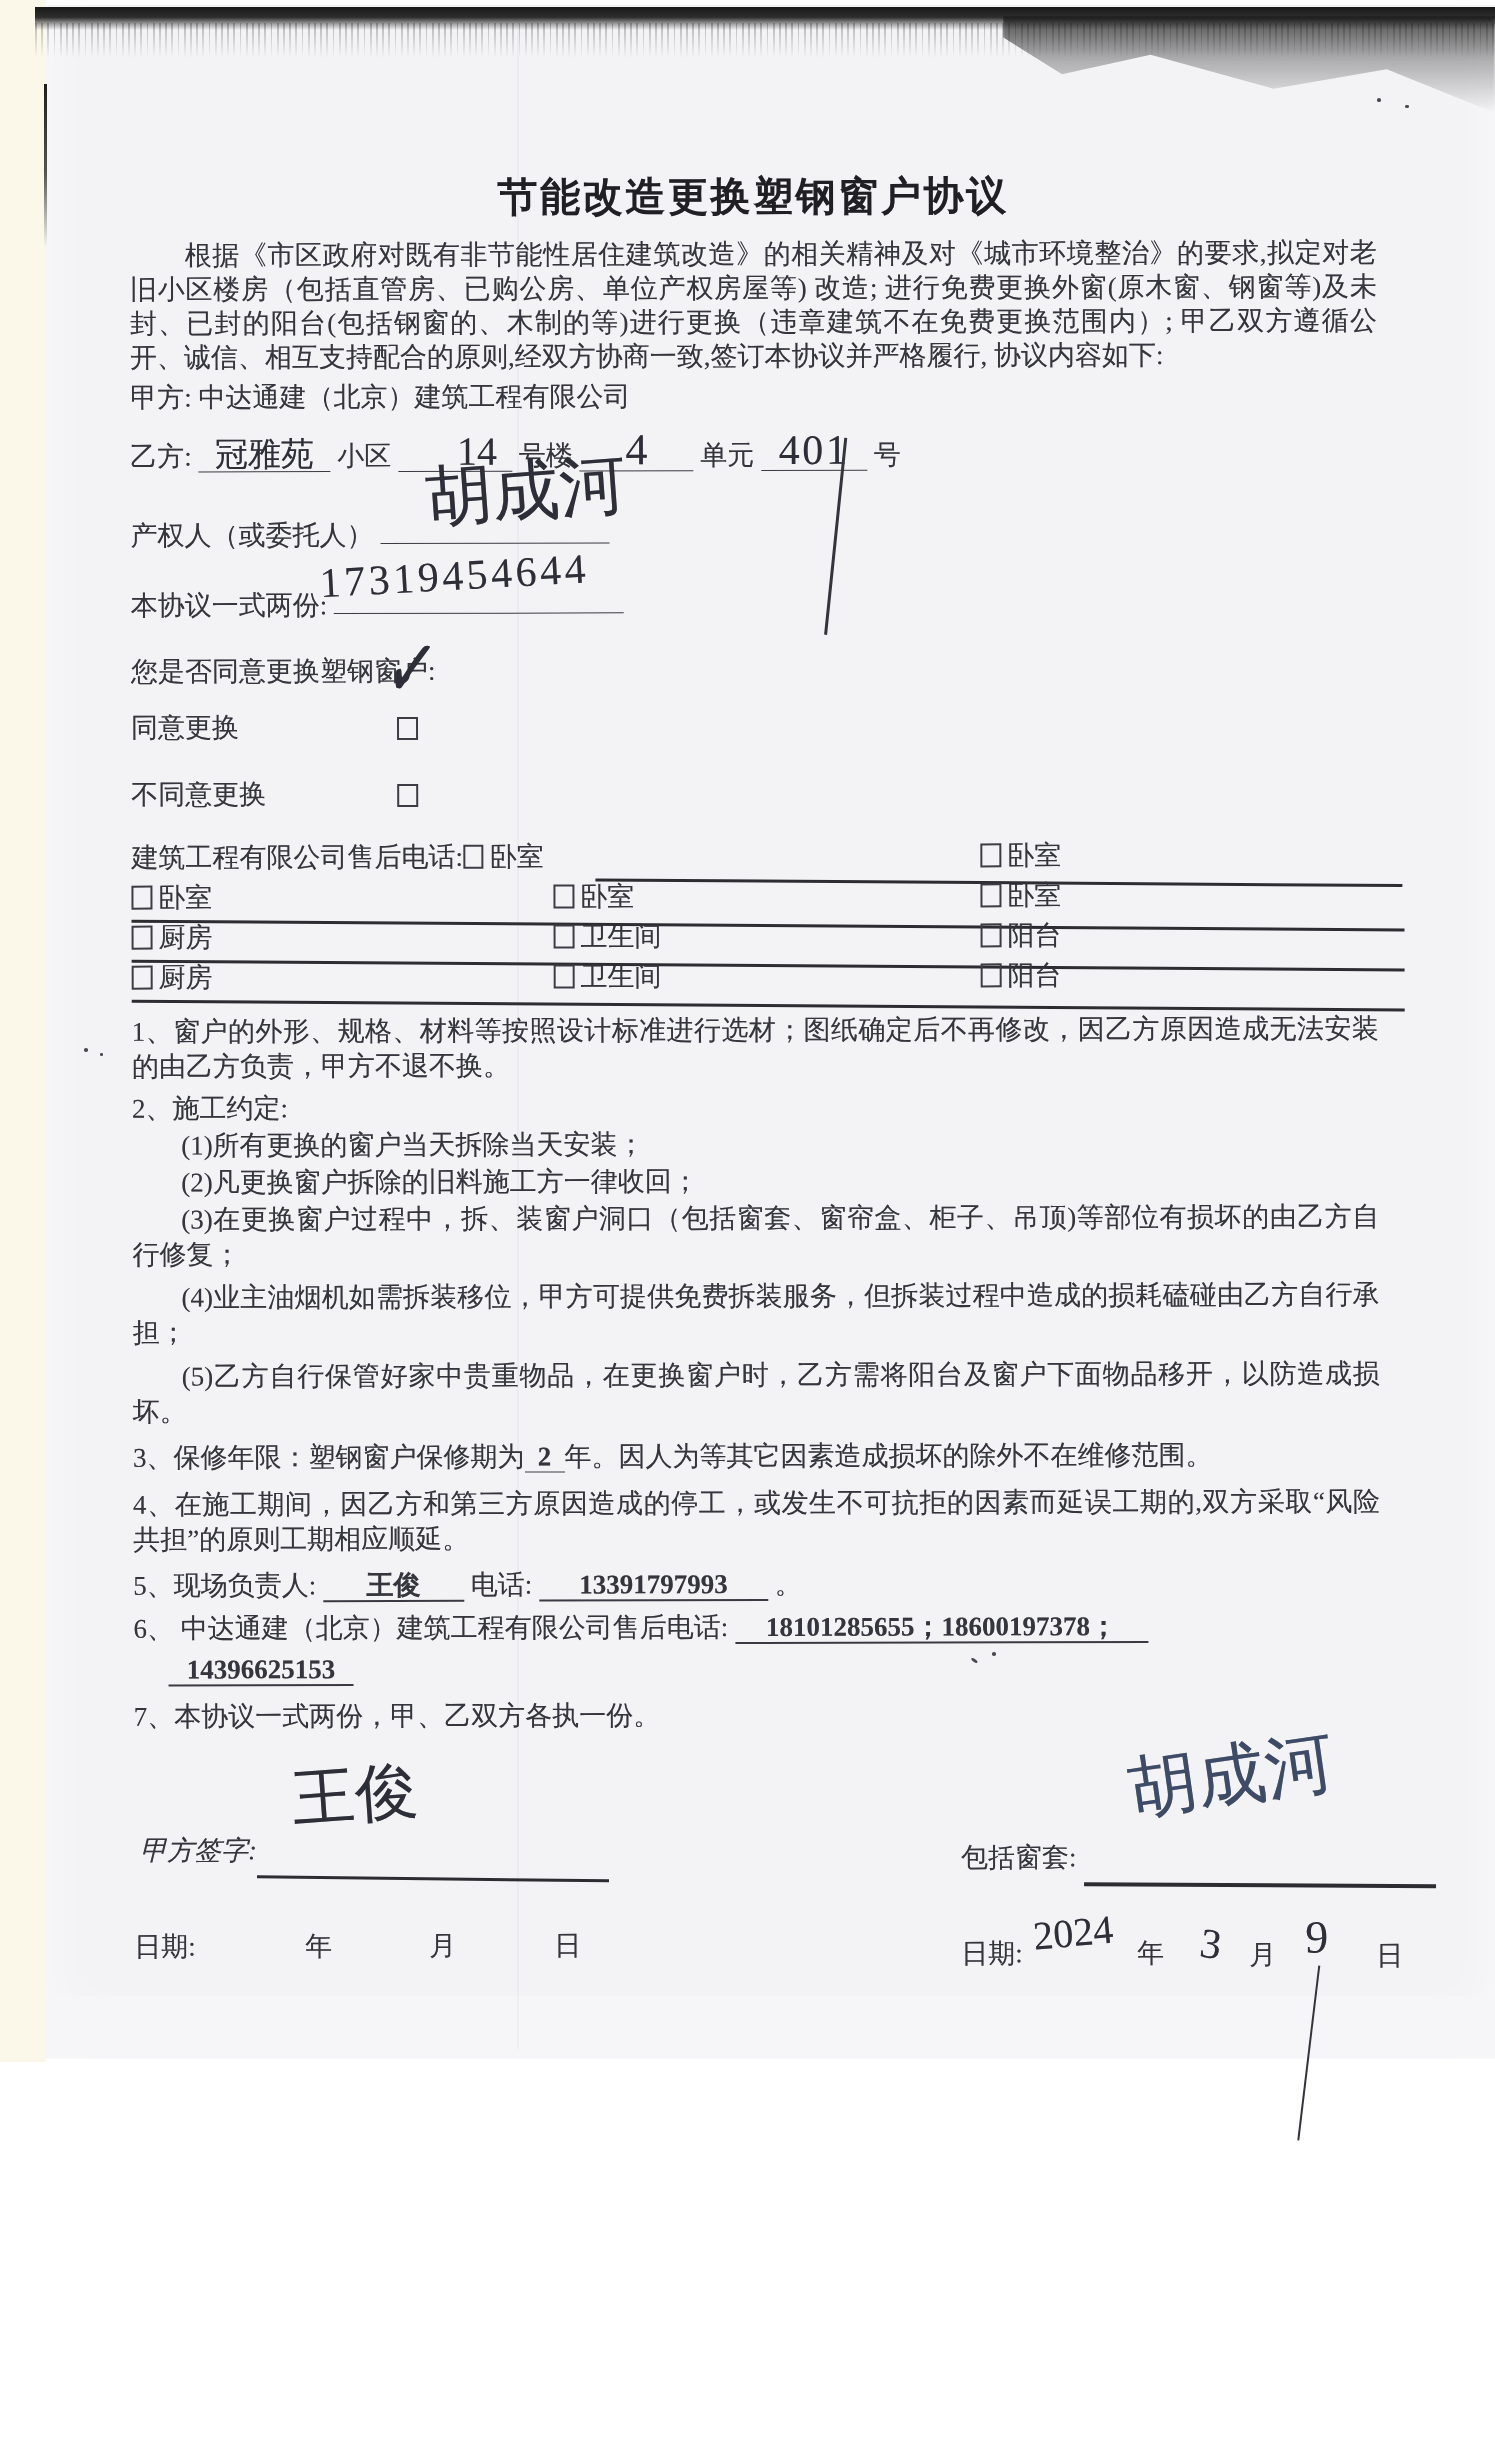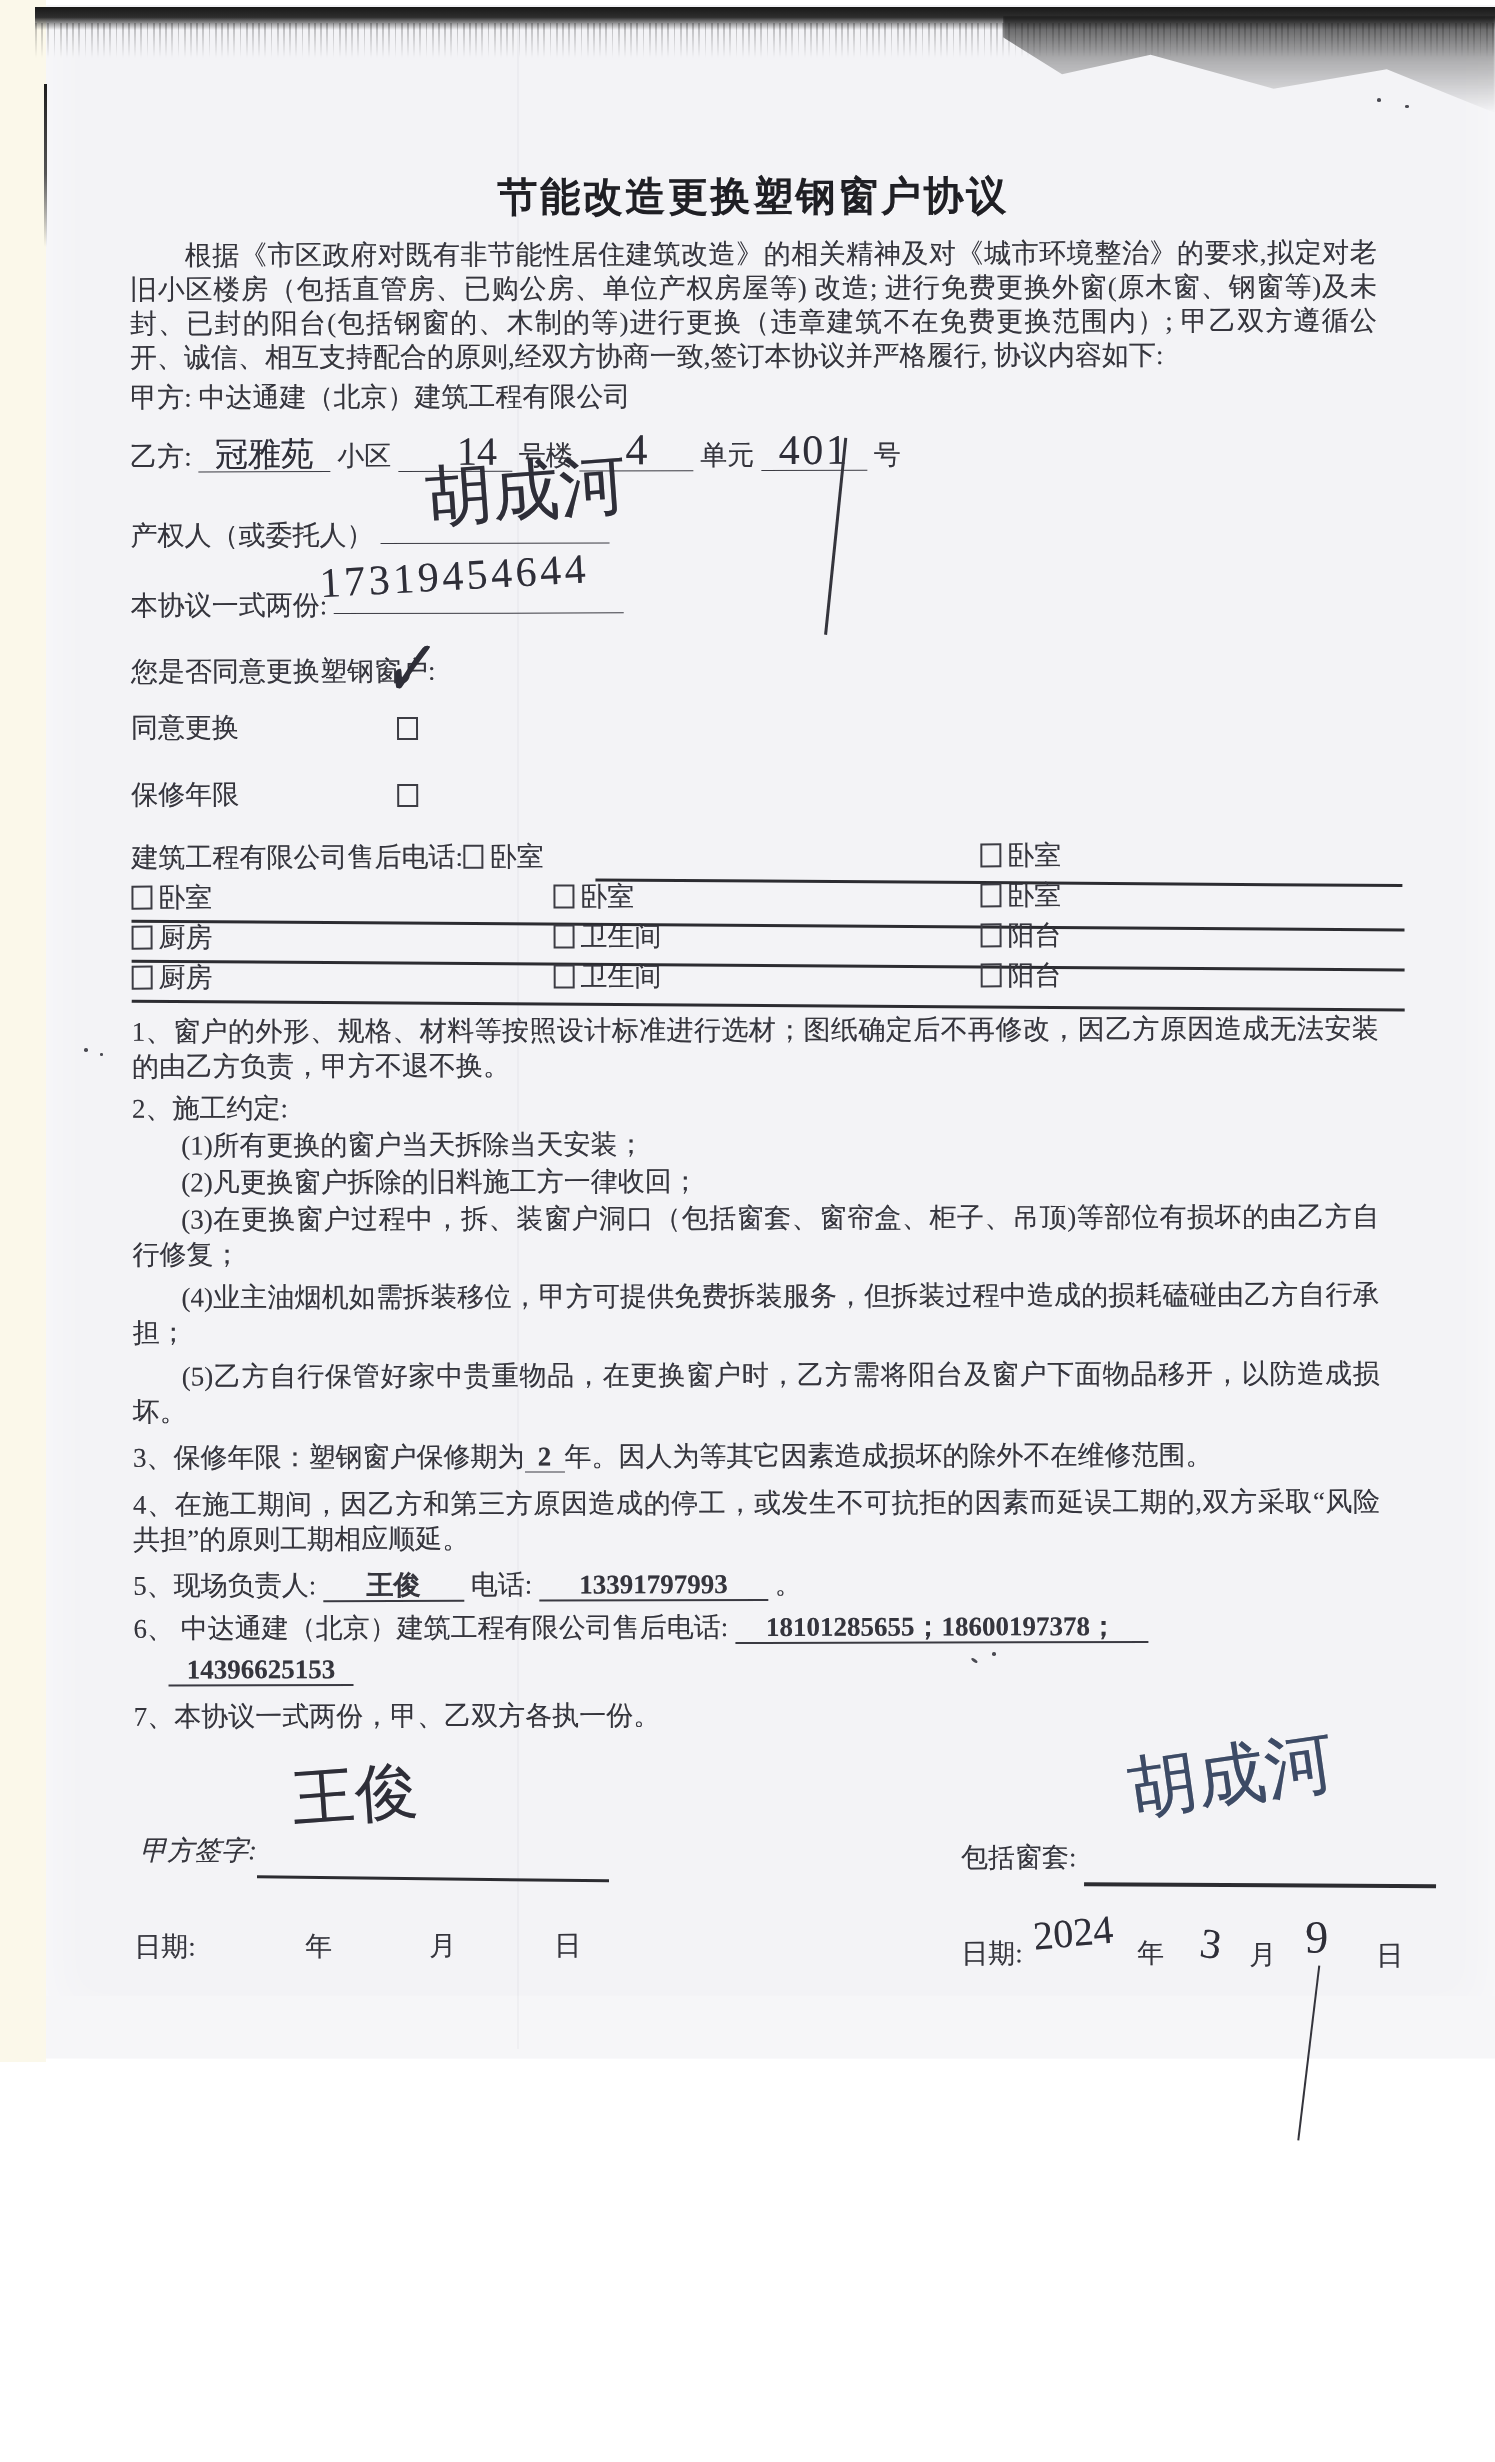--- a/index.html
+++ b/index.html
@@ -100,21 +100,21 @@
 
   <div class="line" style="margin-top:23px;">您是否同意更换塑钢窗户:</div>
 
   <div class="line" style="margin-top:21px;height:44px;">
     <span>同意更换</span>
     <span class="cbx" style="position:absolute;left:266px;top:7px;"></span>
     <span class="hw" style="position:absolute;left:244px;top:-58px;font-size:88px;transform:rotate(10deg) scaleX(.65);display:inline-block;">✓</span>
   </div>
 
   <div class="line" style="margin-top:23px;height:44px;">
-    <span>保修年限</span>
+    <span>不同意更换</span>
     <span class="cbx" style="position:absolute;left:266px;top:7px;"></span>
   </div>
 
   <div class="trow" style="margin-top:19.3px;">
     <span class="cell" style="left:0;">
       <span>建筑工程有限公司售后电话:</span><span class="cbx"></span><span>卧室</span>
     </span>
     <span class="cell" style="left:849px;"><span class="cbx"></span><span>卧室</span></span>
     <div class="rule" style="left:464px;top:39px;width:807px;"></div>
   </div>

